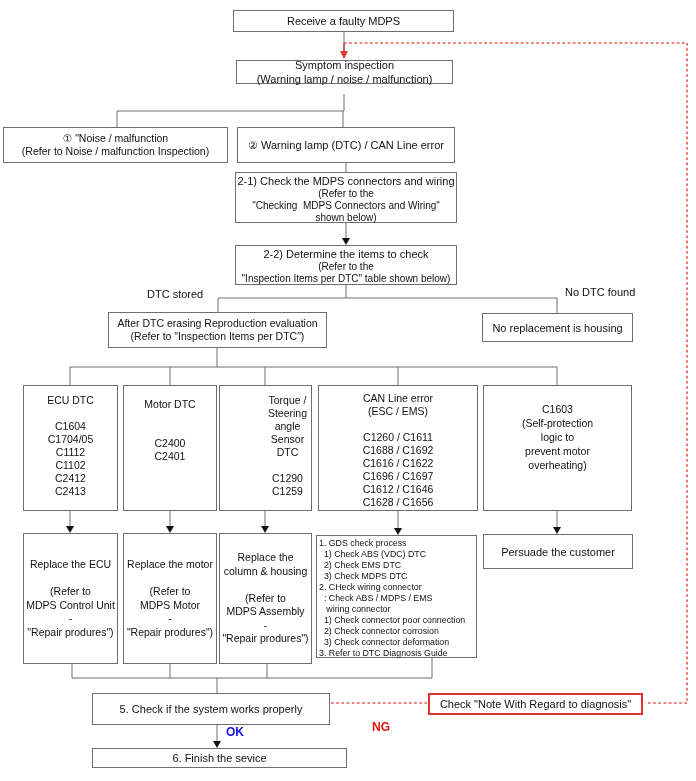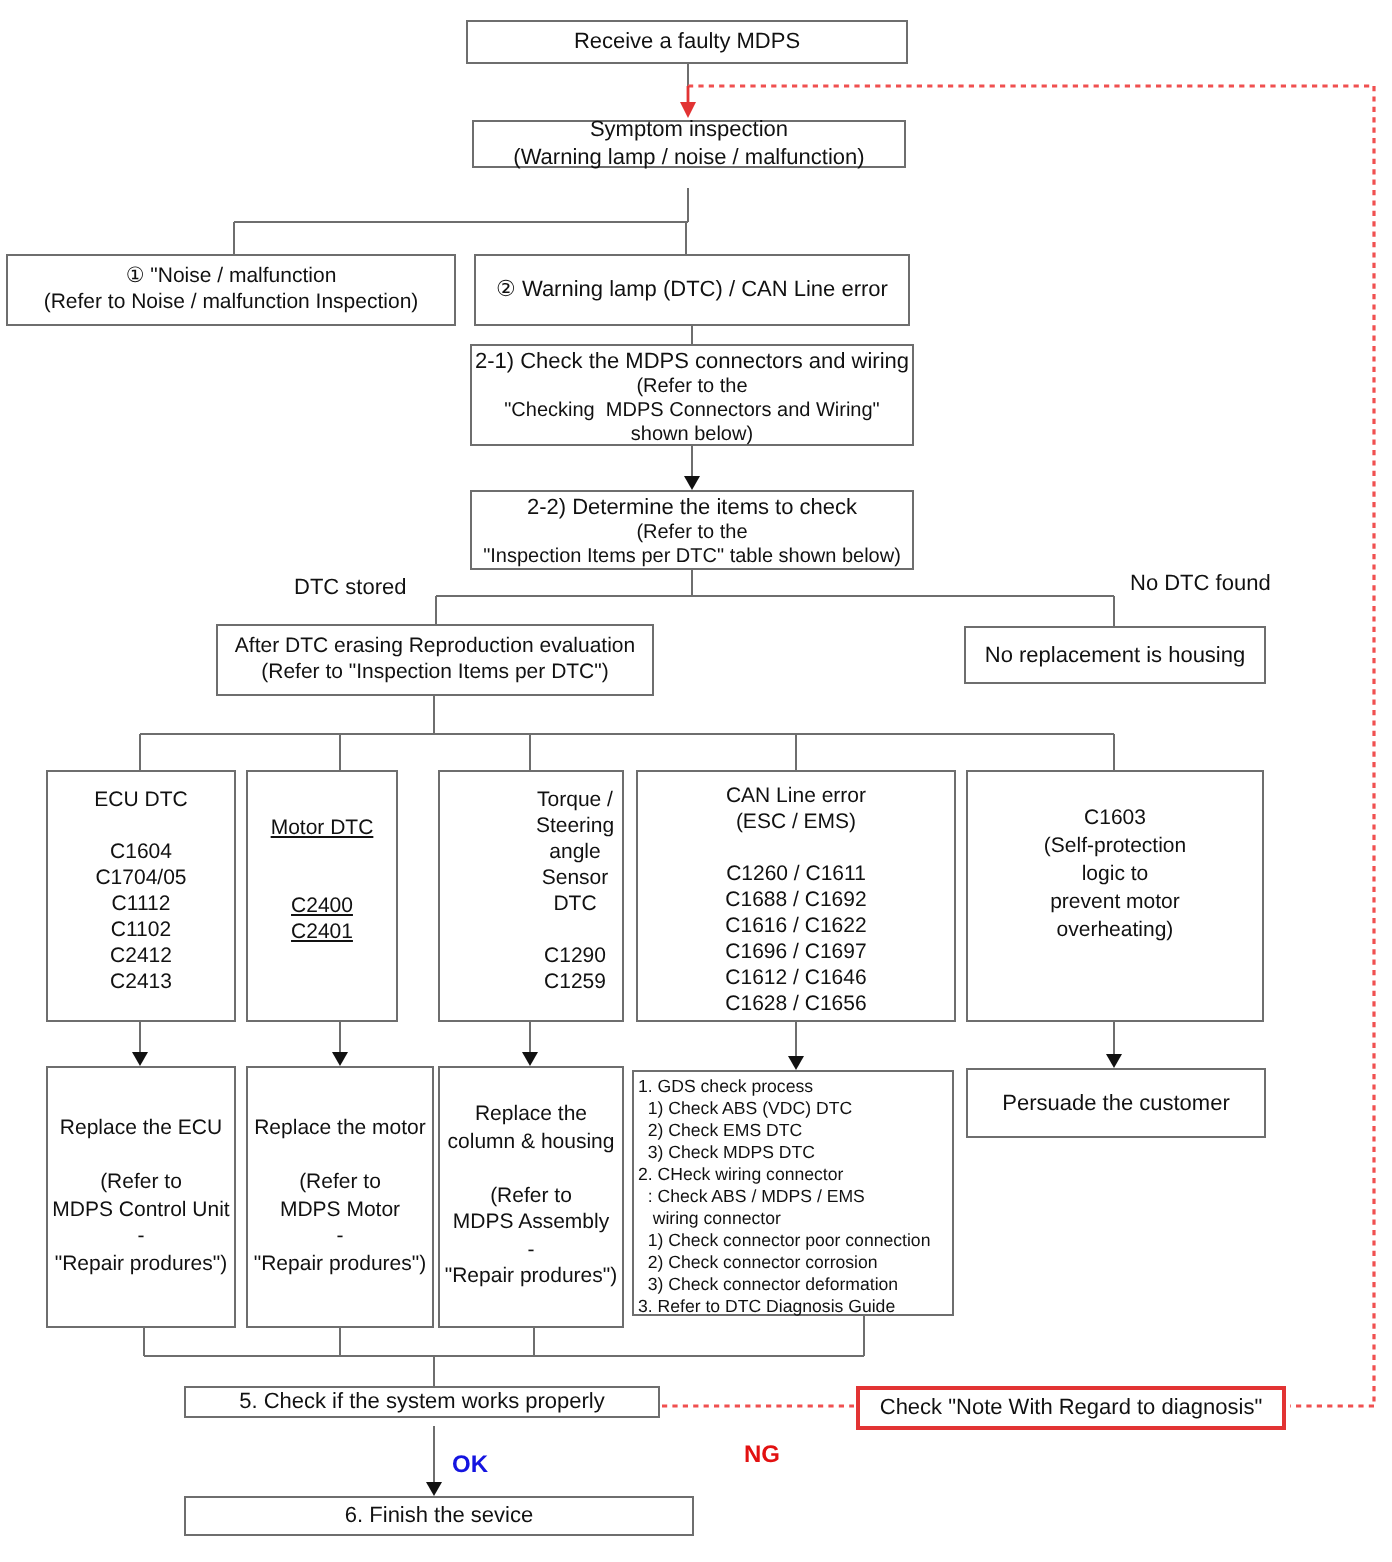--- a/index.html
+++ b/index.html
@@ -111,21 +111,21 @@
     <span>ECU DTC
 
 C1604
 C1704/05
 C1112
 C1102
 C2412
 C2413</span>
   </div>
 
-  <div class="box top codes" style="left:123px;top:385px;width:76px;height:126px;padding-top:22px;text-decoration:underline;">
+  <div class="box top codes" style="left:123px;top:385px;width:94px;height:126px;padding-top:12px;">
     <span>Motor DTC
 
 
 C2400
 C2401</span>
   </div>
 
   <div class="box top codes" style="left:219px;top:385px;width:93px;height:126px;padding-top:8px;padding-left:44px;">
     <span>Torque / Steering
 angle Sensor
@@ -194,21 +194,21 @@
   1) Check connector poor connection
   2) Check connector corrosion
   3) Check connector deformation
 3. Refer to DTC Diagnosis Guide</span>
   </div>
 
   <div class="box" style="left:483px;top:534px;width:150px;height:35px;">
     <span>Persuade the customer</span>
   </div>
 
-  <div class="box" style="left:92px;top:693px;width:238px;height:16px;">
+  <div class="box" style="left:92px;top:693px;width:238px;height:32px;">
     <span>5. Check if the system works properly</span>
   </div>
 
   <div class="lbl lbl-ng" style="left:372px;top:688px;margin-top:32px;">NG</div>
 
   <div class="box red-box" style="left:428px;top:693px;width:215px;height:22px;">
     <span>Check "Note With Regard to diagnosis"</span>
   </div>
 
   <div class="lbl lbl-ok" style="left:226px;top:725px;">OK</div>

